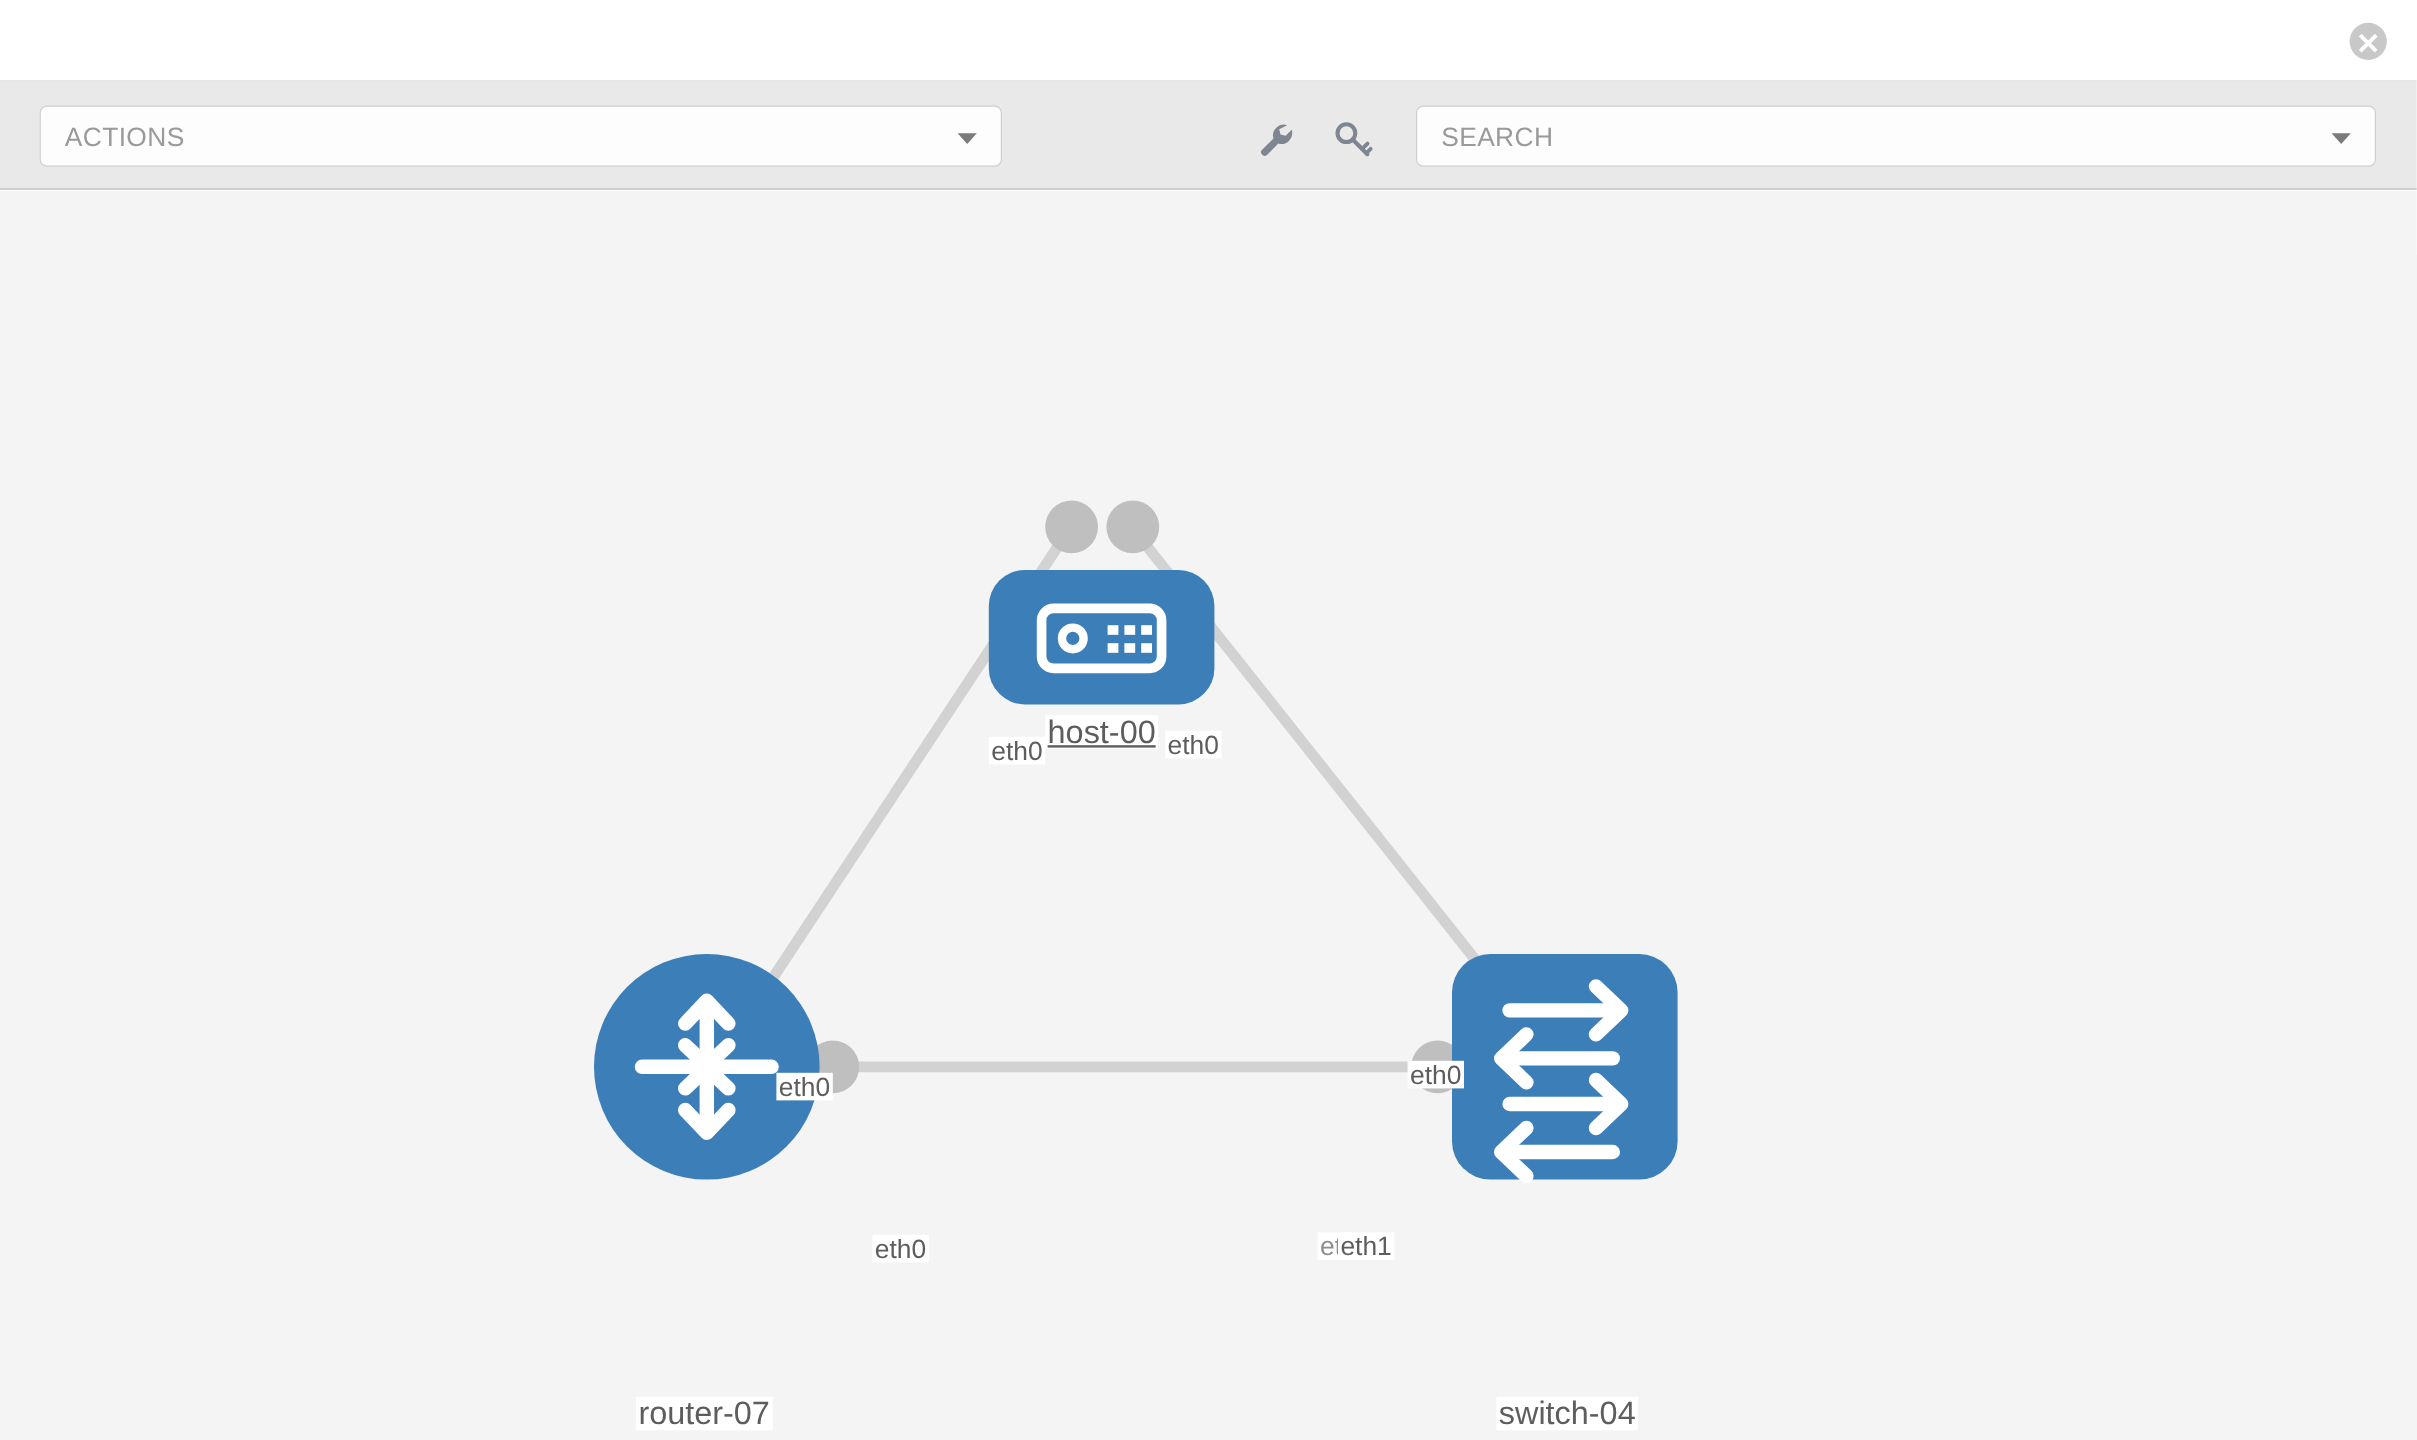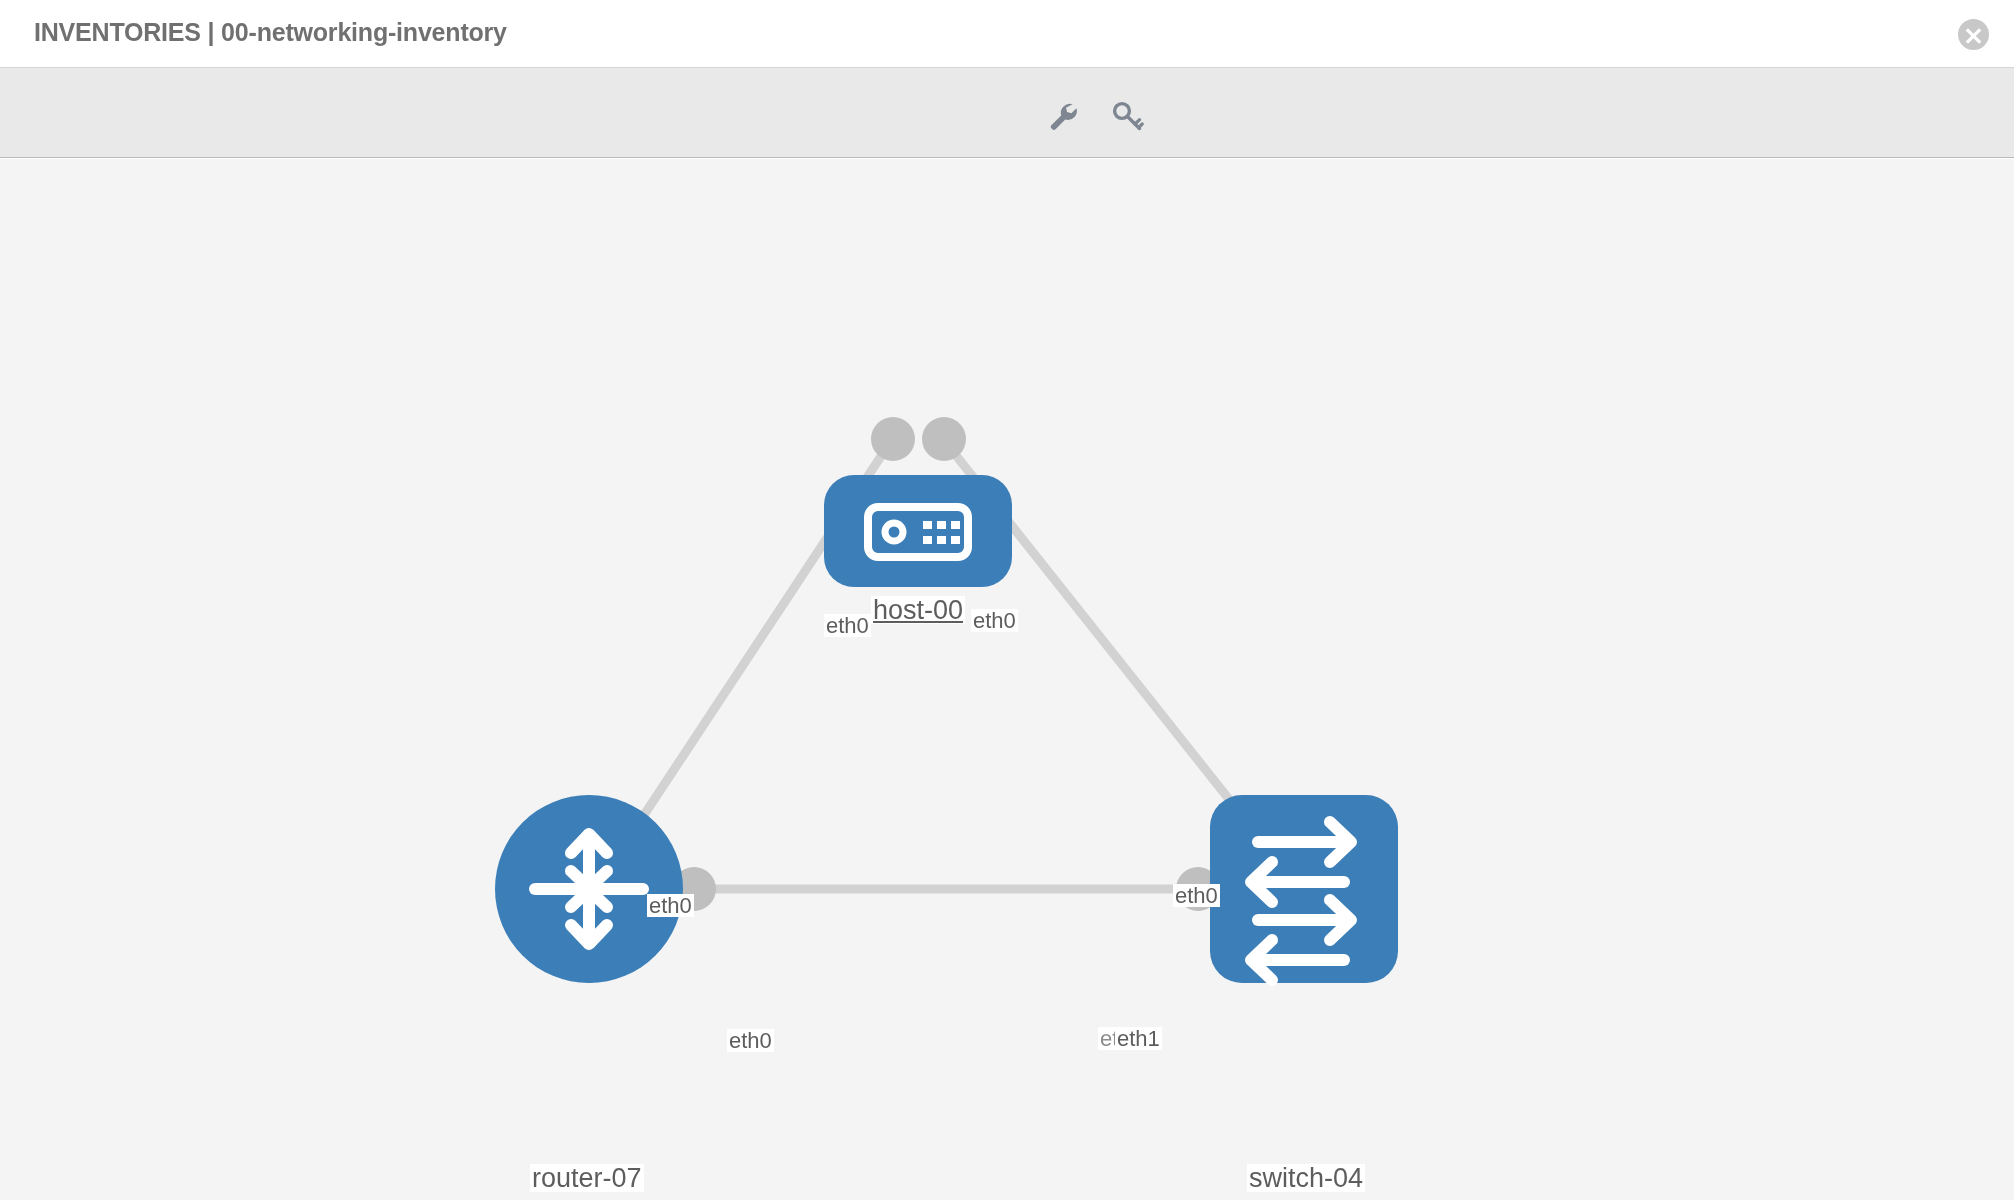--- a/index.html
+++ b/index.html
@@ -181,47 +181,54 @@
     background: #3b7eb8;
     cursor: grab;
   }
 </style>
 </head>
 <body>
 
 <div id="app">
 
   <div class="header">
-    <div class="header-title">INVENTORIES | 00-networking-inventory</div>
 
     <div class="close-btn">
       <svg width="31" height="31" viewBox="0 0 31 31">
         <path d="M10 9.2 L15.5 14.7 L21 9.2 L23.3 11.5 L17.8 17 L23.3 22.5 L21 24.8 L15.5 19.3 L10 24.8 L7.7 22.5 L13.2 17 L7.7 11.5 Z" fill="#ffffff"></path>
       </svg>
     </div>
   </div>
 
   <div class="toolbar">
 
+    <div class="actions-select">
+      <span class="actions-label">ACTIONS</span>
+      <span class="caret"></span>
+    </div>
 
     <div class="tool-icon wrench">
       <svg width="34" height="34" viewBox="0 0 34 34">
         <path d="M26.6 5.3 a9 9 0 0 0 -11.4 11.1 L5.6 25.9 a2.6 2.6 0 0 0 0 3.7 l0.5 0.5 a2.6 2.6 0 0 0 3.7 0 l9.5 -9.5 a9 9 0 0 0 11.1 -11.4 l-5 5 l-4.3 -1.1 l-1.1 -4.3 Z" fill="#7e8691"></path>
       </svg>
     </div>
 
     <div class="tool-icon key">
       <svg width="34" height="34" viewBox="0 0 34 34">
         <circle cx="12" cy="12" r="7.4" fill="none" stroke="#7e8691" stroke-width="3.4"></circle>
         <path d="M17.2 17.2 L29.5 29.5" stroke="#7e8691" stroke-width="3.4" stroke-linecap="round"></path>
         <path d="M25 25 L29.6 20.6" stroke="#7e8691" stroke-width="3.2" stroke-linecap="round"></path>
         <path d="M28.6 28.6 L32.2 25" stroke="#7e8691" stroke-width="3.2" stroke-linecap="round"></path>
       </svg>
     </div>
 
+    <div class="search-box">
+      <span class="search-label">SEARCH</span>
+      <span class="caret"></span>
+    </div>
   </div>
 
   <div class="canvas">
 
     <svg class="topology-svg" viewBox="0 0 2014 1041">
 
       <g>
         <line x1="899" y1="270" x2="607" y2="712" stroke="#d2d2d2" stroke-width="9"></line>
         <line x1="935" y1="270" x2="1286" y2="712" stroke="#d2d2d2" stroke-width="9"></line>
         <line x1="607" y1="730" x2="1286" y2="730" stroke="#d2d2d2" stroke-width="9"></line>

